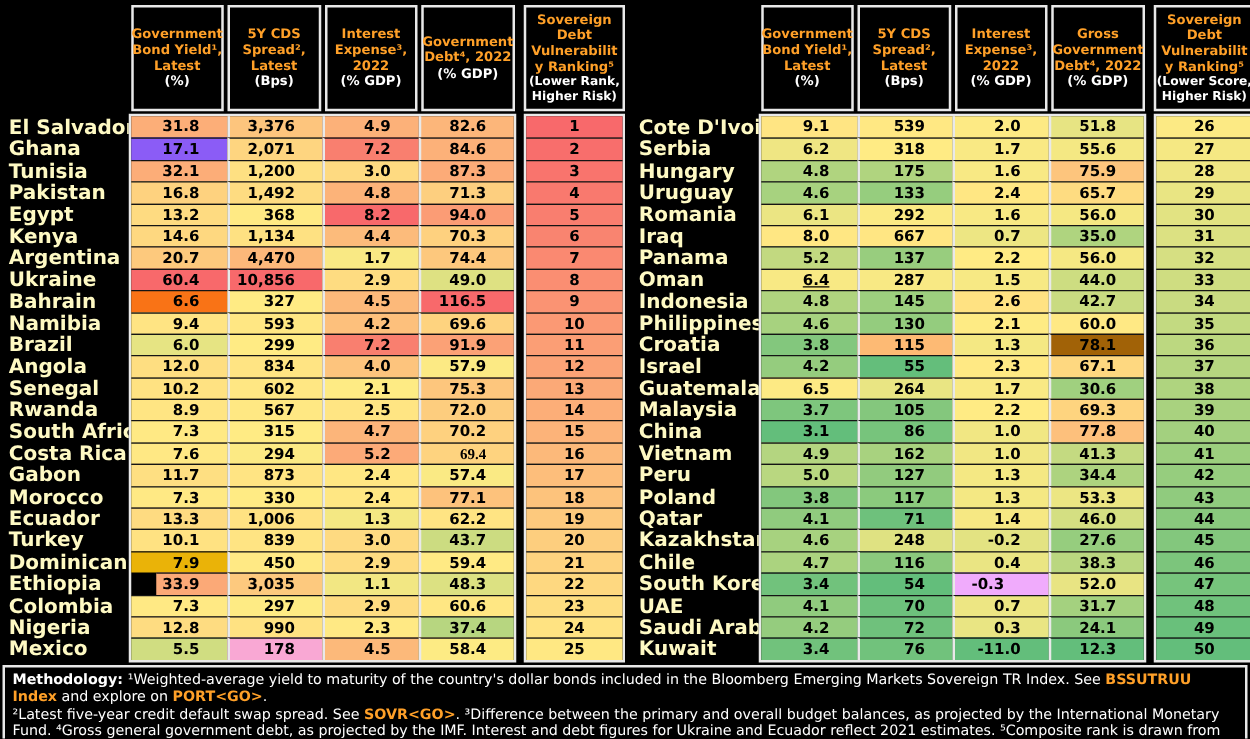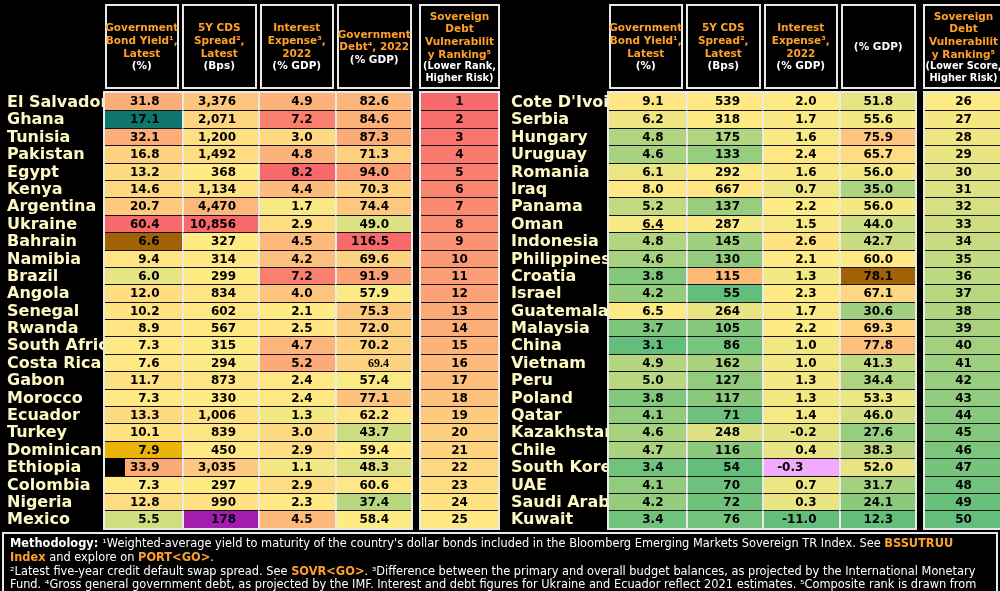--- a/index.html
+++ b/index.html
@@ -101,21 +101,21 @@
             <div class="cname">Ethiopia</div>
             <div class="cname">Colombia</div>
             <div class="cname">Nigeria</div>
             <div class="cname">Mexico</div>
           </div>
           <div class="data-box">
             <div class="cell c0 r0" style="background: rgb(252, 174, 120);">31.8</div>
             <div class="cell r0" style="background: rgb(253, 197, 125);">3,376</div>
             <div class="cell r0" style="background: rgb(252, 177, 121);">4.9</div>
             <div class="cell r0" style="background: rgb(252, 182, 122);">82.6</div>
-            <div class="cell c0" style="background: #0f766e;">17.1</div>
+            <div class="cell c0" style="background: #8b5cf6;">17.1</div>
             <div class="cell" style="background: rgb(254, 213, 128);">2,071</div>
             <div class="cell" style="background: rgb(249, 127, 111);">7.2</div>
             <div class="cell" style="background: rgb(252, 177, 121);">84.6</div>
             <div class="cell c0" style="background: rgb(252, 173, 120);">32.1</div>
             <div class="cell" style="background: rgb(254, 224, 130);">1,200</div>
             <div class="cell" style="background: rgb(254, 218, 129);">3.0</div>
             <div class="cell" style="background: rgb(252, 171, 120);">87.3</div>
             <div class="cell c0" style="background: rgb(254, 210, 127);">16.8</div>
             <div class="cell" style="background: rgb(254, 220, 129);">1,492</div>
             <div class="cell" style="background: rgb(252, 179, 121);">4.8</div>
@@ -129,26 +129,26 @@
             <div class="cell" style="background: rgb(252, 187, 123);">4.4</div>
             <div class="cell" style="background: rgb(254, 209, 127);">70.3</div>
             <div class="cell c0" style="background: rgb(253, 201, 125);">20.7</div>
             <div class="cell" style="background: rgb(252, 184, 122);">4,470</div>
             <div class="cell" style="background: rgb(249, 233, 132);">1.7</div>
             <div class="cell" style="background: rgb(253, 200, 125);">74.4</div>
             <div class="cell c0" style="background: rgb(248, 105, 107);">60.4</div>
             <div class="cell" style="background: rgb(248, 105, 107);">10,856</div>
             <div class="cell" style="background: rgb(254, 220, 129);">2.9</div>
             <div class="cell" style="background: rgb(222, 225, 130);">49.0</div>
-            <div class="cell c0" style="background: #a16207;">6.6</div>
+            <div class="cell c0" style="background: #f97316;">6.6</div>
             <div class="cell" style="background: rgb(255, 235, 132);">327</div>
             <div class="cell" style="background: rgb(252, 185, 122);">4.5</div>
             <div class="cell" style="background: rgb(248, 105, 107);">116.5</div>
             <div class="cell c0" style="background: rgb(255, 228, 131);">9.4</div>
-            <div class="cell" style="background: rgb(255, 231, 131);">314</div>
+            <div class="cell" style="background: rgb(255, 231, 131);">593</div>
             <div class="cell" style="background: rgb(253, 192, 124);">4.2</div>
             <div class="cell" style="background: rgb(254, 211, 127);">69.6</div>
             <div class="cell c0" style="background: rgb(230, 228, 131);">6.0</div>
             <div class="cell" style="background: rgb(255, 235, 132);">299</div>
             <div class="cell" style="background: rgb(249, 127, 111);">7.2</div>
             <div class="cell" style="background: rgb(251, 161, 118);">91.9</div>
             <div class="cell c0" style="background: rgb(254, 222, 129);">12.0</div>
             <div class="cell" style="background: rgb(255, 228, 131);">834</div>
             <div class="cell" style="background: rgb(253, 196, 125);">4.0</div>
             <div class="cell" style="background: rgb(252, 234, 132);">57.9</div>
@@ -194,21 +194,21 @@
             <div class="cell" style="background: rgb(220, 225, 130);">48.3</div>
             <div class="cell c0" style="background: rgb(255, 233, 132);">7.3</div>
             <div class="cell" style="background: rgb(254, 235, 132);">297</div>
             <div class="cell" style="background: rgb(254, 220, 129);">2.9</div>
             <div class="cell" style="background: rgb(255, 231, 131);">60.6</div>
             <div class="cell c0" style="background: rgb(254, 220, 129);">12.8</div>
             <div class="cell" style="background: rgb(255, 226, 130);">990</div>
             <div class="cell" style="background: rgb(255, 233, 132);">2.3</div>
             <div class="cell" style="background: rgb(183, 214, 128);">37.4</div>
             <div class="cell c0" style="background: rgb(208, 221, 129);">5.5</div>
-            <div class="cell" style="background: #a21caf;">178</div>
+            <div class="cell" style="background: #f9a8d4;">178</div>
             <div class="cell" style="background: rgb(252, 185, 122);">4.5</div>
             <div class="cell" style="background: rgb(253, 235, 132);">58.4</div>
           </div>
           <div class="bgap"></div>
           <div class="rank-box">
             <div class="rcell r0" style="background: rgb(248, 105, 107);">1</div>
             <div class="rcell" style="background: rgb(248, 110, 108);">2</div>
             <div class="rcell" style="background: rgb(249, 116, 109);">3</div>
             <div class="rcell" style="background: rgb(249, 121, 110);">4</div>
             <div class="rcell" style="background: rgb(249, 126, 111);">5</div>
@@ -245,20 +245,21 @@
             </div>
             <div class="hbox">
               <div class="htitle">5Y CDS Spread², Latest</div>
               <div class="hunit">(Bps)</div>
             </div>
             <div class="hbox">
               <div class="htitle">Interest Expense³, 2022</div>
               <div class="hunit">(% GDP)</div>
             </div>
             <div class="hbox">
+              <div class="htitle">Gross Government Debt⁴, 2022</div>
               <div class="hunit">(% GDP)</div>
             </div>
           </div>
           <div class="hgap"></div>
           <div class="hbox rankh">
             <div class="htitle">Sovereign Debt Vulnerabilit y Ranking⁵</div>
             <div class="ranknote">(Lower Score, Higher Risk)</div>
           </div>
         </div>
         <div class="tbody">

